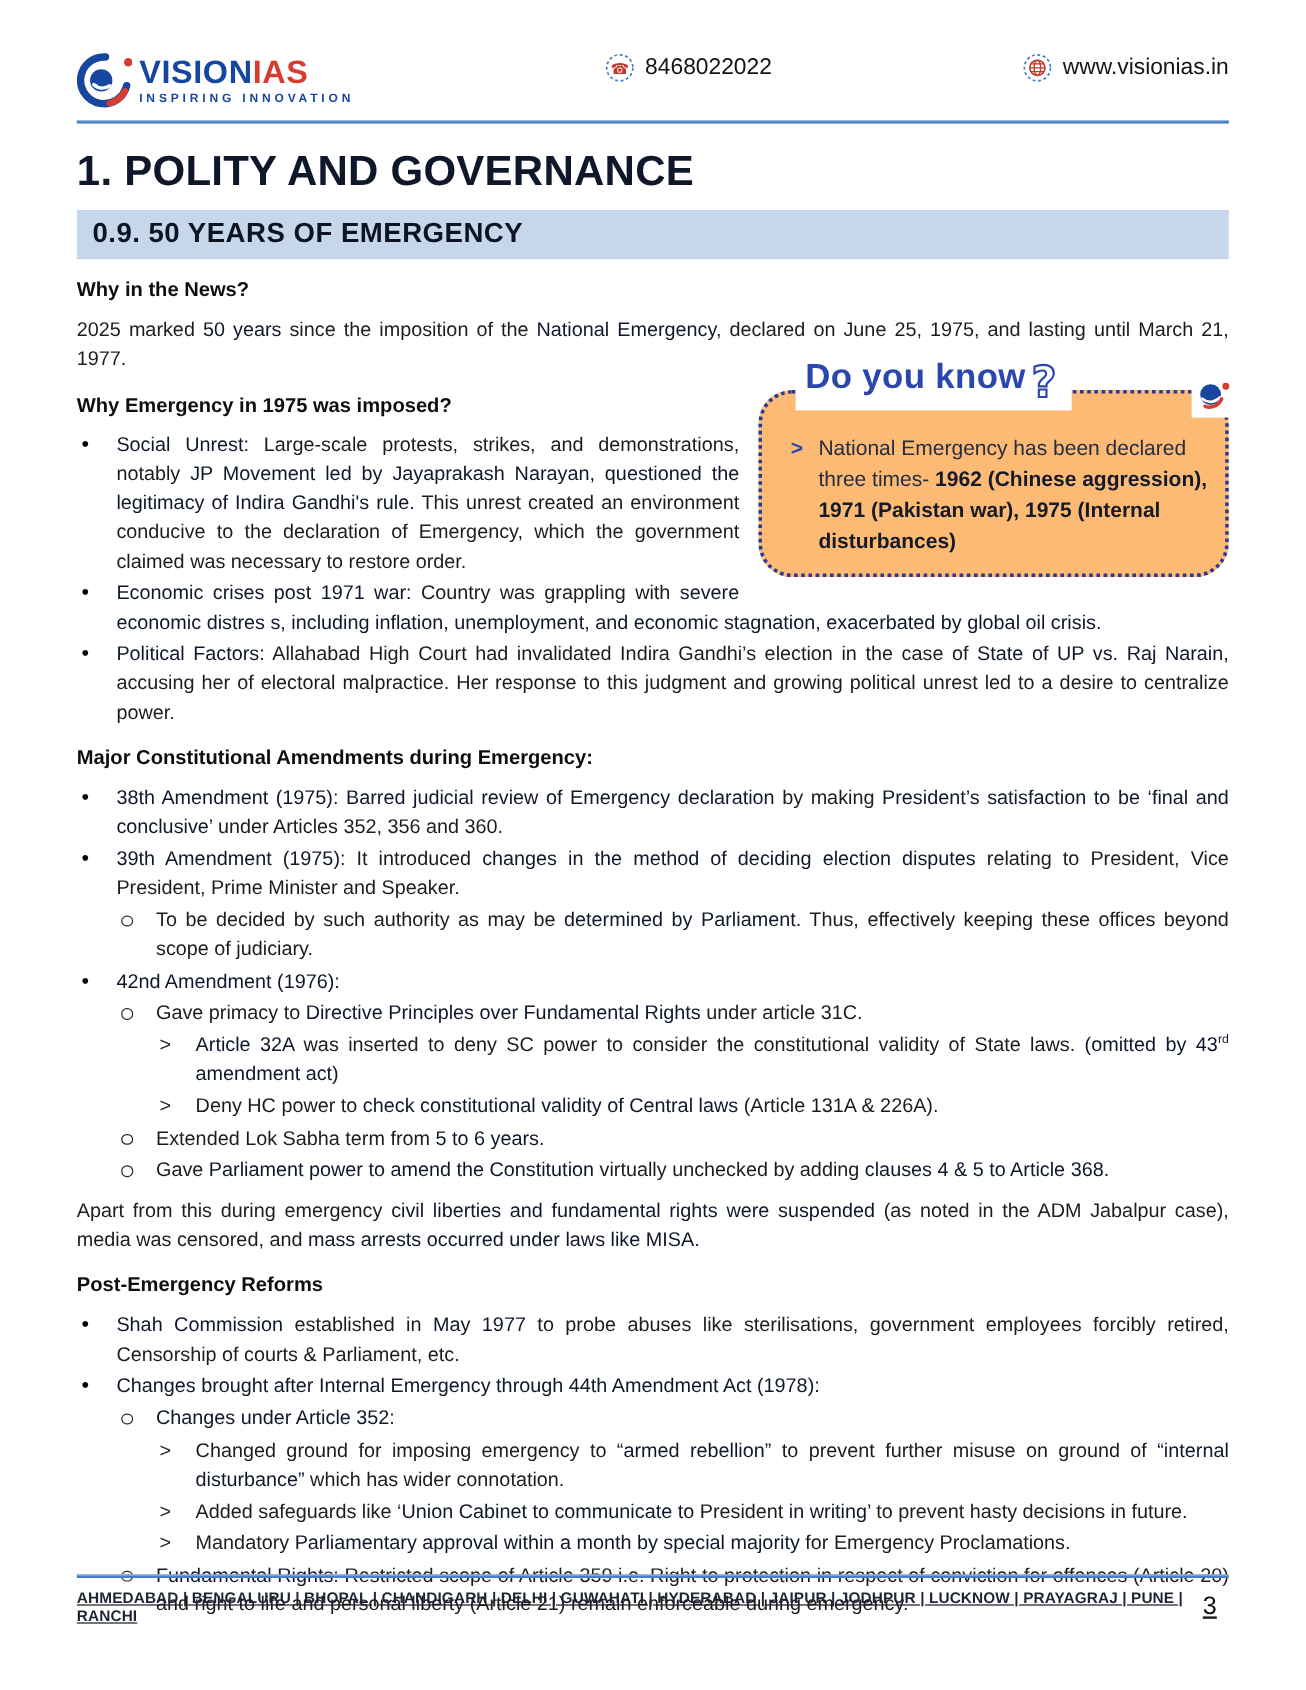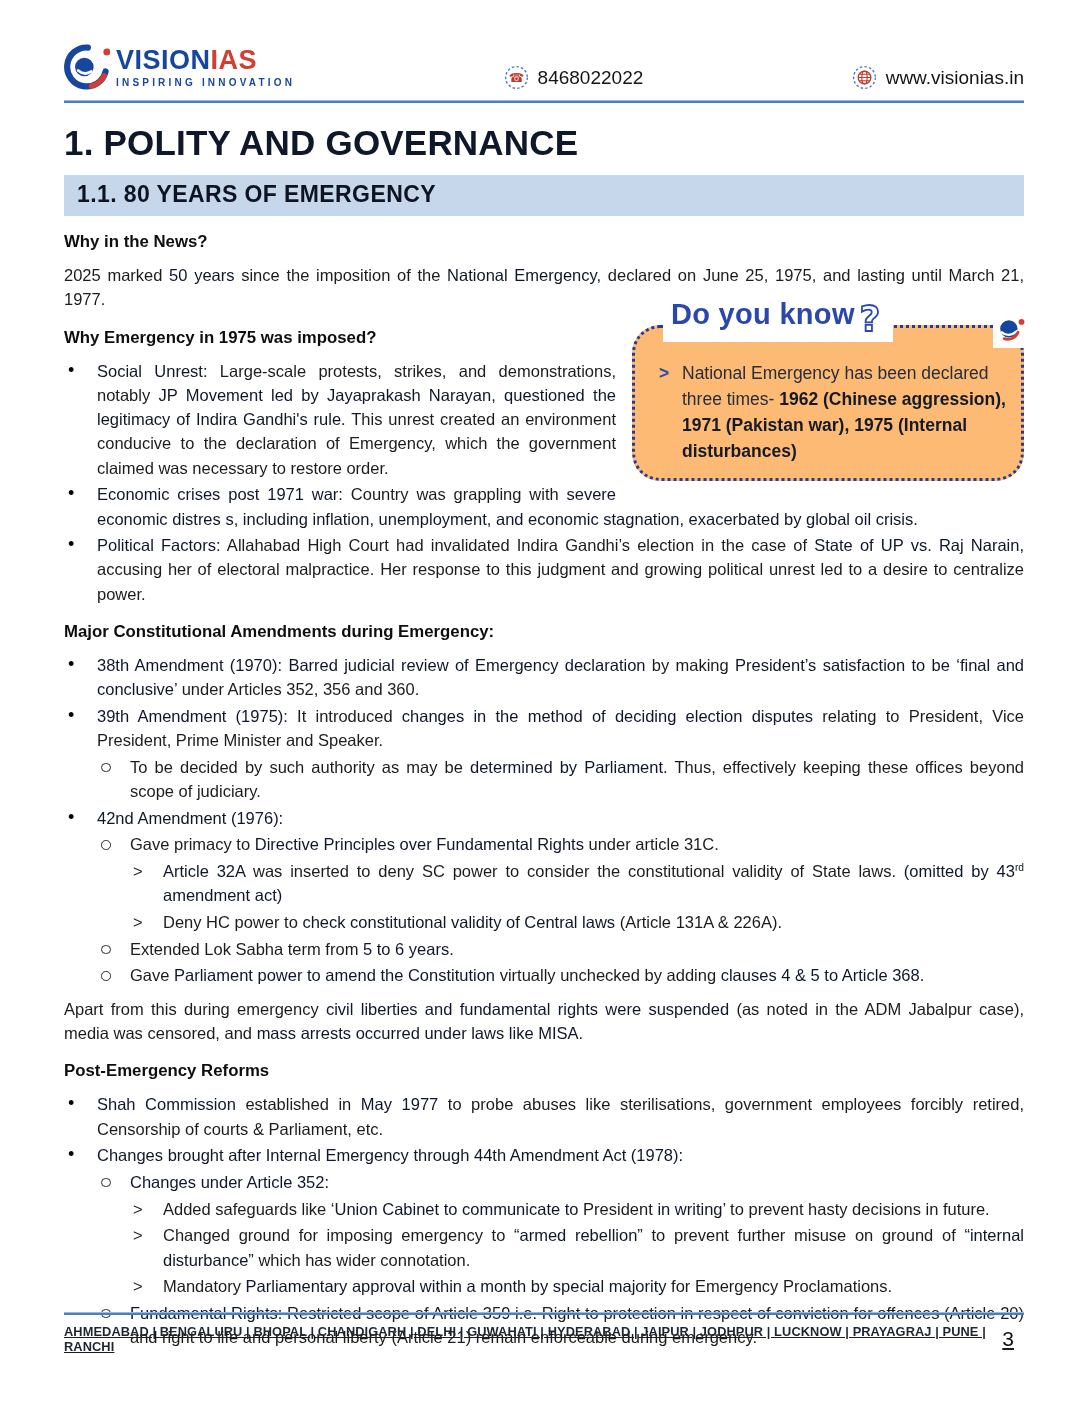--- a/index.html
+++ b/index.html
@@ -7,21 +7,21 @@
   body {
     background:#ffffff;
     font-family:"Liberation Sans", sans-serif;
     color:#1c1c1c;
     position:relative;
     overflow:hidden;
   }
   .page { padding:0 64px; position:relative; }
 
   
-  .hdr { display:flex; align-items:flex-end; justify-content:space-between; padding-top:44px; }
+  .hdr { display:flex; align-items:flex-start; justify-content:space-between; padding-top:44px; }
   .brand { display:flex; align-items:center; gap:6px; }
   .brand-text { display:flex; flex-direction:column; line-height:1; }
   .brand-line { font-size:27px; font-weight:800; letter-spacing:0.5px; }
   .brand-vision { color:#17469e; }
   .brand-ias { color:#d63c2f; }
   .brand-tag { font-size:10px; font-weight:700; color:#17469e; letter-spacing:3.2px; margin-top:4px; }
   .hdr-item { display:flex; align-items:center; gap:9px; font-size:19px; color:#141414; }
   .hdr-rule { height:3px; background:#4a7fc1; margin-top:10px; border-top:1px solid #9db9d9; }
 
   
@@ -102,21 +102,21 @@
           <ellipse cx="13" cy="13" rx="2.8" ry="6.6" fill="none" stroke="#c0392b" stroke-width="1.2"></ellipse>
           <path d="M6.4 13 H19.6 M7.6 9.6 H18.4 M7.6 16.4 H18.4" stroke="#c0392b" stroke-width="1.1" fill="none"></path>
         </svg>
       </span>
       <span>www.visionias.in</span>
     </div>
   </div>
   <div class="hdr-rule"></div>
 
   <h1>1. POLITY AND GOVERNANCE</h1>
-  <div class="secbar">1.1. 80 YEARS OF EMERGENCY</div>
+  <div class="secbar">0.9. 50 YEARS OF EMERGENCY</div>
 
   <div class="content">
       <h3 class="h3">Why in the News?</h3>
       <div class="p">2025 marked <span class="b">50 years</span> since the imposition of the <span class="b">National Emergency</span>, declared on June 25, 1975, and lasting until March 21, 1977.</div>
       <aside class="dyk" id="dyk-proto">
     <div class="dyk-head">
       <span class="dyk-title">Do you know</span>
       <span class="dyk-q" style="line-height:0;">
         <svg viewBox="0 0 30 44" width="30" height="44">
           <text x="15" y="33" font-size="36" font-weight="bold" text-anchor="middle" fill="#ffffff" stroke="#2b47ad" stroke-width="1.8" font-family="DejaVu Sans">?</text>
@@ -134,36 +134,36 @@
     <div class="dyk-body">
       <span class="dyk-chev">&gt;</span>
       <span>National Emergency has been declared three times- <span class="b">1962 (Chinese aggression), 1971 (Pakistan war), 1975 (Internal disturbances)</span></span>
     </div>
   </aside>
       <h3 class="h3">Why Emergency in 1975 was imposed?</h3>
       <div class="b1"><span class="b">Social Unrest:</span> Large-scale protests, strikes, and demonstrations, notably <span class="b">JP Movement led by Jayaprakash Narayan, questioned the legitimacy of Indira Gandhi's rule.</span> This unrest created an environment conducive to the declaration of Emergency, which the government claimed was necessary to restore order.</div>
       <div class="b1"><span class="b">Economic crises post 1971 war:</span> Country was grappling with <span class="b">severe economic distres s, including inflation, unemployment, and economic stagnation, exacerbated by global oil crisis.</span></div>
       <div class="b1"><span class="b">Political Factors:</span> Allahabad High Court had invalidated Indira Gandhi’s election in the case of <span class="b">State of UP vs. Raj Narain,</span> accusing her of electoral malpractice. Her response to this judgment and growing political unrest led to a desire to centralize power.</div>
       <h3 class="h3">Major Constitutional Amendments during Emergency:</h3>
-      <div class="b1"><span class="b">38th Amendment (1970)</span>: <span class="b">Barred judicial review of Emergency declaration</span> by making <span class="b">President’s satisfaction to be ‘final and conclusive’</span> under Articles 352, 356 and 360.</div>
+      <div class="b1"><span class="b">38th Amendment (1975)</span>: <span class="b">Barred judicial review of Emergency declaration</span> by making <span class="b">President’s satisfaction to be ‘final and conclusive’</span> under Articles 352, 356 and 360.</div>
       <div class="b1"><span class="b">39th Amendment (1975)</span>: It introduced <span class="b">changes in the method of deciding election disputes</span> relating to President, Vice President, Prime Minister and Speaker.</div>
       <div class="b2">To be decided by such authority as may be <span class="b">determined by Parliament.</span> Thus, effectively keeping these offices beyond scope of judiciary.</div>
       <div class="b1"><span class="b">42nd Amendment (1976):</span></div>
       <div class="b2">Gave primacy to <span class="b">Directive Principles over Fundamental Rights</span> under article 31C.</div>
       <div class="b3"><span class="b">Article 32A</span> was inserted to deny SC power to consider the constitutional validity of State laws. <span class="b">(omitted by 43</span><span class="b sup">rd</span><span class="b"> amendment act)</span></div>
       <div class="b3">Deny HC power to <span class="b">check constitutional validity of Central laws</span> (Article 131A &amp; 226A).</div>
       <div class="b2">Extended Lok Sabha term from <span class="b">5 to 6 years.</span></div>
       <div class="b2">Gave <span class="b">Parliament power to amend the Constitution</span> virtually unchecked by adding <span class="b">clauses 4 &amp; 5 to Article 368.</span></div>
       <div class="p">Apart from this during emergency <span class="b">civil liberties and fundamental rights were suspended</span> (as noted in the ADM Jabalpur case), media was censored, and <span class="b">mass arrests occurred under laws like MISA.</span></div>
       <h3 class="h3">Post-Emergency Reforms</h3>
       <div class="b1"><span class="b">Shah Commission</span> established in <span class="b">May 1977</span> to probe abuses like sterilisations, government employees forcibly retired, Censorship of courts &amp; Parliament, etc.</div>
       <div class="b1"><span class="b">Changes brought after Internal Emergency through 44th Amendment Act (1978):</span></div>
       <div class="b2"><span class="b">Changes under Article 352:</span></div>
+      <div class="b3">Changed ground for imposing emergency to <span class="b">“armed rebellion”</span> to prevent further misuse on ground of <span class="b">“internal disturbance”</span> which has wider connotation.</div>
       <div class="b3">Added safeguards like ‘<span class="b">Union Cabinet to communicate to</span> President <span class="b">in writing</span>’ to prevent hasty decisions in future.</div>
-      <div class="b3">Changed ground for imposing emergency to <span class="b">“armed rebellion”</span> to prevent further misuse on ground of <span class="b">“internal disturbance”</span> which has wider connotation.</div>
       <div class="b3">Mandatory <span class="b">Parliamentary approval within a month by special majority</span> for Emergency Proclamations.</div>
       <div class="b2"><span class="b">Fundamental Rights:</span> Restricted scope of Article 359 i.e. Right to protection in respect of conviction for offences (Article 20) and right to life and personal liberty (Article 21) remain enforceable during emergency.</div>
     </div>
 
 </div>
 
 <div class="footer">
   <div class="f-rule"></div>
   <div class="f-row">
     <span class="f-cities">AHMEDABAD | BENGALURU | BHOPAL | CHANDIGARH | DELHI | GUWAHATI | HYDERABAD | JAIPUR | JODHPUR | LUCKNOW | PRAYAGRAJ | PUNE | RANCHI</span>

